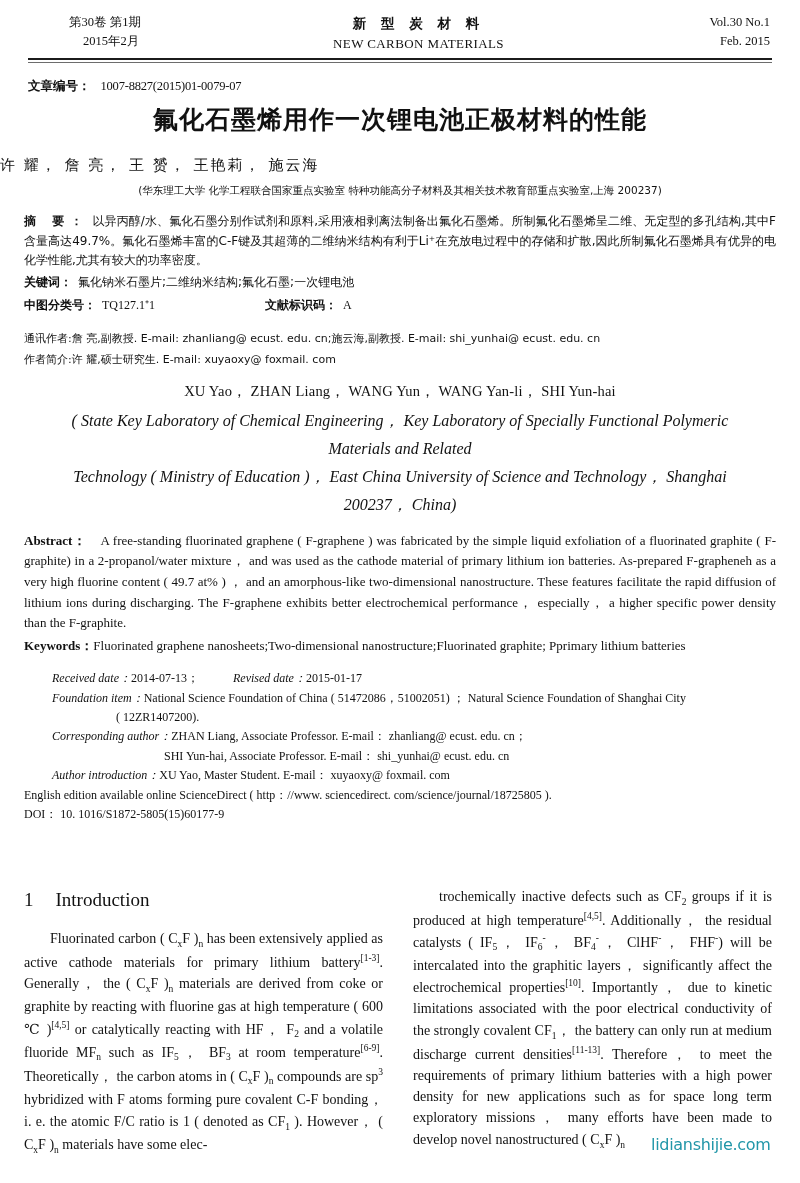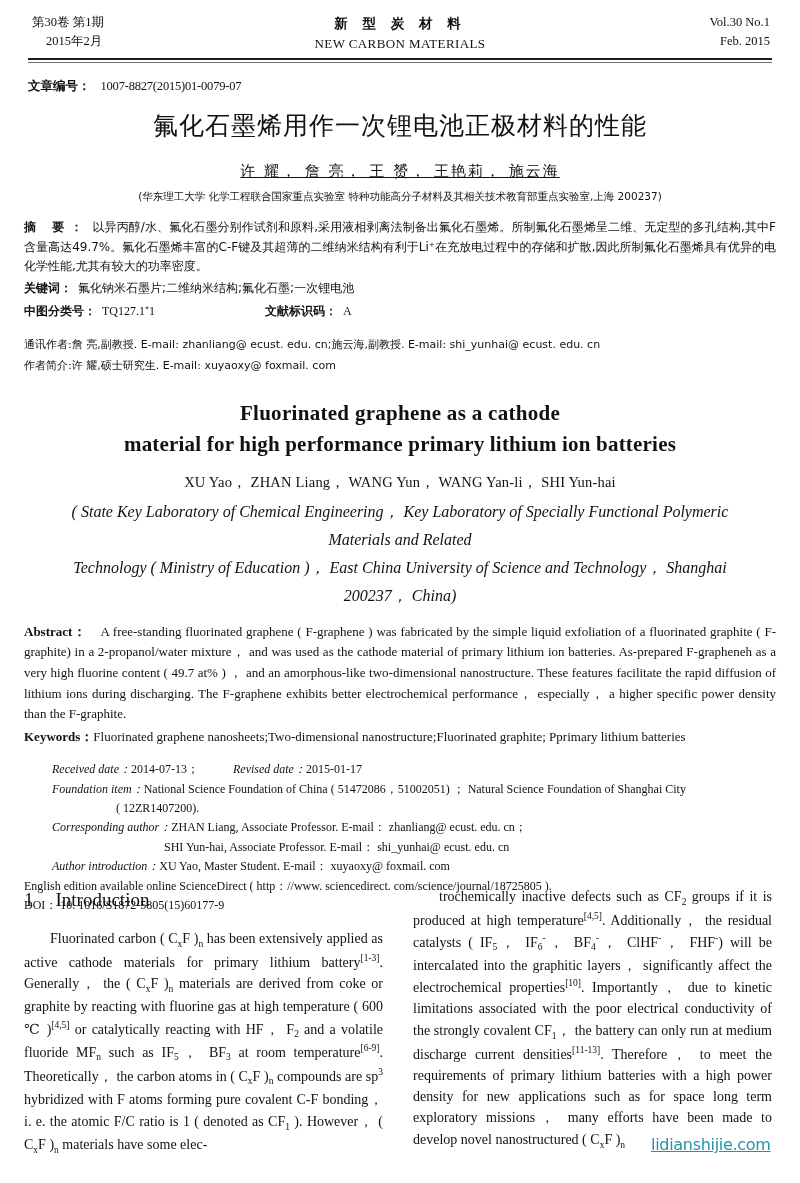--- a/index.html
+++ b/index.html
@@ -35,21 +35,21 @@
   }
   .runhead-left, .runhead-right {
     width: 190px;
     white-space: nowrap;
   }
   .runhead-right { text-align: right; font-family: Liberation Serif, serif; }
   .runhead-center {
     flex: 1;
     text-align: center;
   }
-  .rh-line { display: block; }
+  .rh-line { display: block; margin-left: 37px; }
   .rh-cn {
     font-family: "DejaVu Sans", sans-serif;
     font-size: 13.5px;
     letter-spacing: 5px;
     font-weight: 600;
   }
   .rh-en {
     font-size: 13px;
     letter-spacing: 0.4px;
   }
@@ -74,32 +74,31 @@
     font-weight: 700;
     font-size: 12.5px;
     text-align: right;
   }
   .artno .val { margin-left: 10px; letter-spacing: -0.2px; }
 
   
   .cn-title {
     text-align: center;
     font-family: "DejaVu Sans", sans-serif;
-    font-weight: 400;
+    font-weight: 700;
     font-size: 25px;
     letter-spacing: 1px;
-    margin-top: 14px;
+    margin-top: 8px;
   }
   .cn-authors {
-    text-align: center;
+    text-align: left;
     font-family: "DejaVu Serif", serif;
     font-size: 15px;
     letter-spacing: 2px;
     margin-top: 20px;
-    text-decoration: underline;
   }
   .cn-affil {
     text-align: center;
     font-family: "DejaVu Sans", sans-serif;
     font-size: 10.5px;
     margin-top: 9px;
   }
 
   
   .cn-abs {
@@ -263,24 +262,20 @@
   </div>
   <div class="cn-clc">
     <span class="lbl">中图分类号：</span><span class="code">TQ127.1⁺1</span><span class="gap"></span><span class="lbl">文献标识码：</span><span class="code">A</span>
   </div>
 
   <div class="cn-notes">
     <div class="row">通讯作者:詹  亮,副教授. E-mail: zhanliang@ ecust. edu. cn;施云海,副教授. E-mail: shi_yunhai@ ecust. edu. cn</div>
     <div class="row">作者简介:许  耀,硕士研究生. E-mail: xuyaoxy@ foxmail. com</div>
   </div>
 
-  <div class="en-title">
-    <div class="l1">Fluorinated graphene as a cathode</div>
-    <div class="l2">material for high performance primary lithium ion batteries</div>
-  </div>
   <div class="en-authors">XU Yao，  ZHAN Liang，  WANG Yun，  WANG Yan-li，  SHI Yun-hai</div>
   <div class="en-affil">
     <div>( State Key Laboratory of Chemical Engineering， Key Laboratory of Specially Functional Polymeric Materials and Related</div>
     <div>Technology ( Ministry of Education )， East China University of Science and Technology， Shanghai   200237， China)</div>
   </div>
 
   <div class="en-abs">
     <span class="lbl">Abstract：</span><span class="sp"></span><span>A free-standing fluorinated graphene ( F-graphene ) was fabricated by the simple liquid exfoliation of a fluorinated graphite ( F-graphite) in a 2-propanol/water mixture， and was used as the cathode material of primary lithium ion batteries. As-prepared F-grapheneh as a very high fluorine content ( 49.7 at% ) ， and an amorphous-like two-dimensional nanostructure. These features facilitate the rapid diffusion of lithium ions during discharging. The F-graphene exhibits better electrochemical performance， especially， a higher specific power density than the F-graphite.</span>
   </div>
   <div class="en-kw">
@@ -311,15 +306,15 @@
       <h2 class="sec-head">
         <span class="num">1</span><span>Introduction</span>
       </h2>
       <p class="para">Fluorinated carbon ( C<sub>x</sub>F )<sub>n</sub> has been extensively applied as active cathode materials for primary lithium battery<sup>[1-3]</sup>. Generally， the ( C<sub>x</sub>F )<sub>n</sub> materials are derived from coke or graphite by reacting with fluorine gas at high temperature ( 600 ℃ )<sup>[4,5]</sup> or catalytically reacting with HF， F<sub>2</sub> and a volatile fluoride MF<sub>n</sub> such as IF<sub>5</sub>， BF<sub>3</sub> at room temperature<sup>[6-9]</sup>. Theoretically， the carbon atoms in ( C<sub>x</sub>F )<sub>n</sub> compounds are sp<sup>3</sup> hybridized with F atoms forming pure covalent C-F bonding， i. e. the atomic F/C ratio is 1 ( denoted as CF<sub>1</sub> ). However， ( C<sub>x</sub>F )<sub>n</sub> materials have some elec-</p>
     </div>
     <div class="col">
       <p class="para">trochemically inactive defects such as CF<sub>2</sub> groups if it is produced at high temperature<sup>[4,5]</sup>. Additionally， the residual catalysts ( IF<sub>5</sub>， IF<sub>6</sub><sup>-</sup>， BF<sub>4</sub><sup>-</sup>， ClHF<sup>-</sup>， FHF<sup>-</sup>) will be intercalated into the graphitic layers， significantly affect the electrochemical properties<sup>[10]</sup>. Importantly， due to kinetic limitations associated with the poor electrical conductivity of the strongly covalent CF<sub>1</sub>， the battery can only run at medium discharge current densities<sup>[11-13]</sup>. Therefore， to meet the requirements of primary lithium batteries with a high power density for new applications such as for space long term exploratory missions， many efforts have been made to develop novel nanostructured ( C<sub>x</sub>F )<sub>n</sub></p>
     </div>
   </div>
 
-  <div class="watermark" style="color: rgb(33, 150, 168); text-decoration: underline;">lidianshijie.com</div>
+  <div class="watermark" style="color: rgb(33, 150, 168);">lidianshijie.com</div>
 
 </div>
 
 </body></html>

